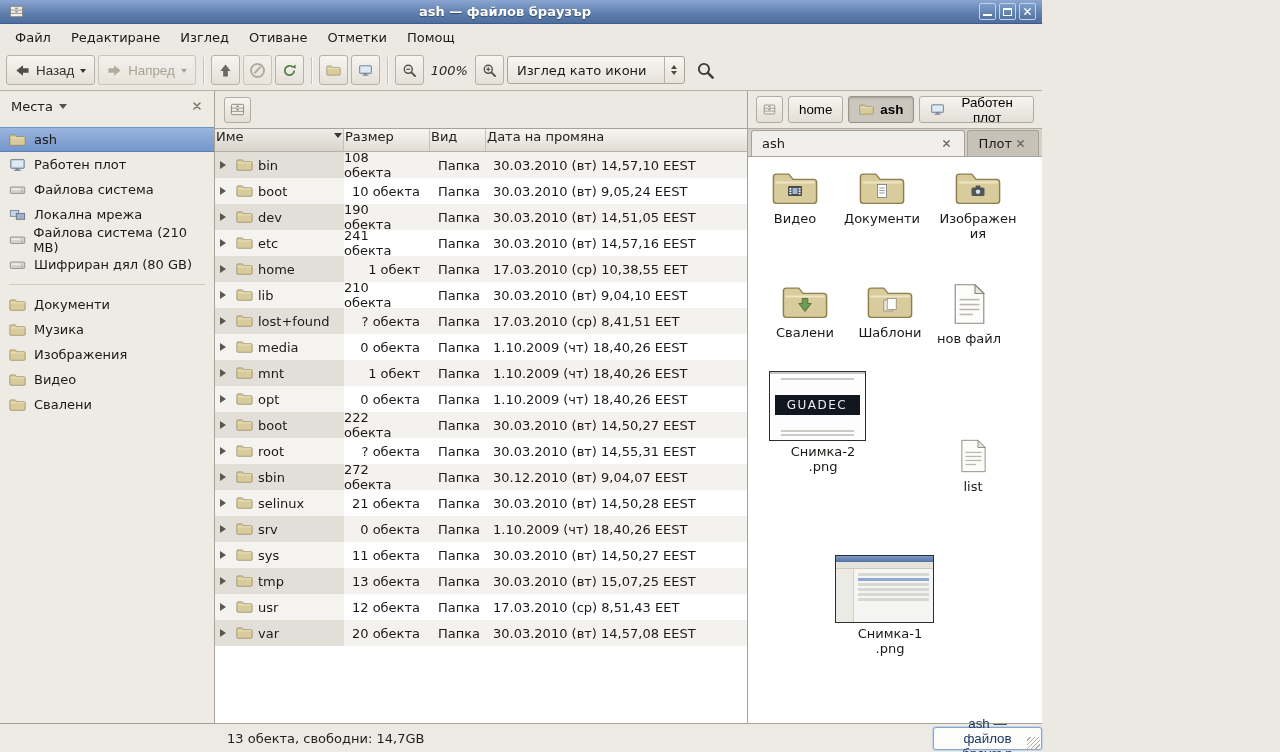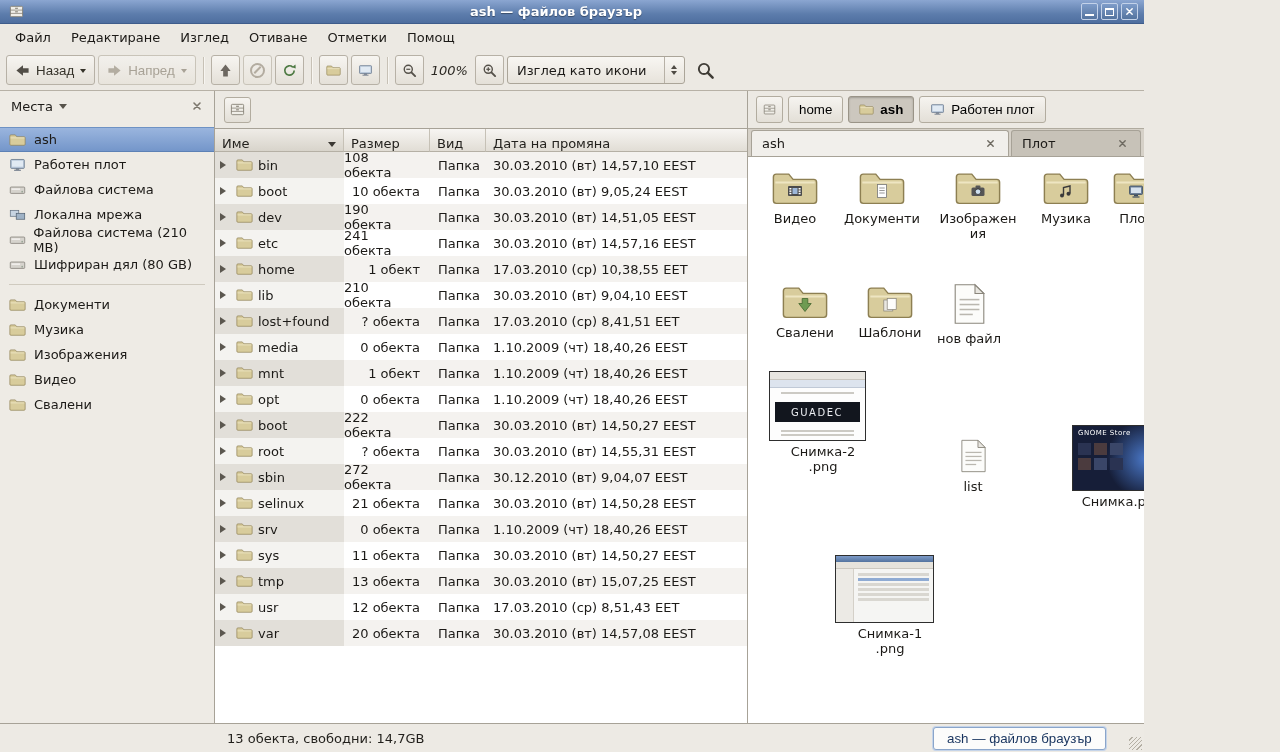--- a/index.html
+++ b/index.html
@@ -1,18 +1,18 @@
 <!DOCTYPE html>
 <html><head>
 <meta charset="utf-8">
 <style>
   *{margin:0;padding:0;box-sizing:border-box;}
   html,body{width:1280px;height:752px;overflow:hidden;}
   body{font-family:"DejaVu Sans","Liberation Sans",sans-serif;font-size:13px;color:#1c1a17;background:#ece9e3;}
-  .screen{position:relative;width:1144px;height:752px;display:flex;flex-direction:column;background:#ece9e3;}
+  .screen{position:relative;width:1042px;height:752px;display:flex;flex-direction:column;background:#ece9e3;}
 
   
   .titlebar{height:24px;background:linear-gradient(#8ba6d1,#5d7dac 60%,#4e6e9f);display:flex;align-items:center;padding:0 4px;border-bottom:1px solid #3e5c8b;}
   .tb-icon{width:17px;height:16px;margin:0 5px;display:flex;align-items:center;}
   .tb-icon svg{width:15px;height:15px;}
   .tb-title{flex:1;text-align:center;color:#fff;font-weight:bold;text-shadow:0 1px 1px rgba(0,0,0,.4);}
   .tb-btns{display:flex;gap:3px;margin-right:2px;}
   .wbtn{width:17px;height:17px;border:1px solid #c3d2e9;border-radius:2px;background:linear-gradient(#7e9cc9,#54749f);display:flex;align-items:center;justify-content:center;cursor:pointer;}
   .glyph-min{width:9px;height:9px;border-bottom:2px solid #fff;}
   .glyph-max{width:9px;height:8px;border:1px solid #fff;border-top-width:2px;}
@@ -55,21 +55,21 @@
   .p-icon svg{width:17px;height:14px;}
   .side-sep{height:1px;background:#cfcabf;margin:7px 9px;}
 
   
   .list-pane{width:533px;background:#ece9e3;display:flex;flex-direction:column;border-right:1px solid #a7a297;}
   .pane-top{height:37px;display:flex;align-items:center;padding:0 9px;}
   .small-btn{width:27px;height:26px;border:1px solid #b2ac9f;border-radius:3px;background:linear-gradient(#f6f4f0,#e3dfd7);display:flex;align-items:center;justify-content:center;cursor:pointer;}
   .small-btn svg{width:15px;height:15px;}
   .list-wrap{flex:1;border-top:1px solid #a7a297;background:#fff;display:flex;flex-direction:column;min-height:0;}
   .list-header{display:flex;height:23px;flex:0 0 auto;}
-  .hcell{display:flex;align-items:flex-end;padding:0 7px;background:linear-gradient(#f7f5f2,#e1ddd5);border-right:1px solid #c6c1b6;border-bottom:1px solid #b5b0a5;cursor:pointer;color:#24221e;}
+  .hcell{display:flex;align-items:flex-start;padding:0 1px;background:linear-gradient(#f7f5f2,#e1ddd5);border-right:1px solid #c6c1b6;border-bottom:1px solid #b5b0a5;cursor:pointer;color:#24221e;}
   .hcell.sorted{background:linear-gradient(#efece7,#d8d4cb);}
   .h-name{width:129px;}
   .h-size{width:86px;}
   .h-type{width:56px;}
   .h-date{flex:1;border-right:none;}
   .sort-arrow{margin-left:auto;width:0;height:0;border:4px solid transparent;border-top:5px solid #3b3833;margin-top:4px;}
   .rows{flex:1;overflow:hidden;}
   .row{display:flex;height:26px;background:#fff;cursor:default;}
   .row.alt{background:#f4f2ef;}
   .cell{display:flex;align-items:center;height:100%;}
@@ -124,21 +124,21 @@
   .slot-11{left:318px;top:268px;width:112px;}
   .slot-12{left:80px;top:398px;width:112px;}
 
   
   .thumb{border:1px solid #2e2e2e;background:#fff;}
   .tb-browser{width:97px;height:70px;display:flex;flex-direction:column;}
   .tbb-menubar{height:8px;background:#e7e5e0;border-bottom:1px solid #c9c6bf;}
   .tbb-nav{height:8px;background:#dde4ee;border-bottom:1px solid #c0c9d6;}
   .tbb-body{flex:1;background:#fdfdfd;padding:2px 5px;}
   .tbb-line{height:2px;background:#cccac4;margin:2px 6px;}
-  .tbb-banner{height:20px;background:#12161e;color:#eceef2;font-size:10px;display:flex;align-items:center;justify-content:center;letter-spacing:1.5px;margin:8px 0;}
+  .tbb-banner{height:20px;background:#12161e;color:#eceef2;font-size:12px;display:flex;align-items:center;justify-content:center;letter-spacing:1.5px;margin:15px 0;}
   .tb-store{width:100px;height:66px;background:#161e38;position:relative;overflow:hidden;}
   .tbs-glow{position:absolute;right:-20px;top:-12px;width:90px;height:90px;background:radial-gradient(circle,#4a78c8 0%,rgba(40,70,140,0) 62%);}
   .tbs-text{position:absolute;left:5px;top:3px;font-size:7px;color:#fff;letter-spacing:.5px;}
   .tbs-grid{position:absolute;left:5px;top:17px;display:grid;grid-template-columns:repeat(3,13px);grid-auto-rows:12px;gap:3px;}
   .tbs-cell{background:#2a3352;}
   .tbs-cell.c2{background:#4b3b3e;}
   .tbs-cell.c3{background:#3a4668;}
   .tb-filemgr{width:99px;height:68px;background:#f5f5f3;display:flex;flex-direction:column;}
   .tbf-title{height:6px;background:linear-gradient(#7d9bc8,#54749f);}
   .tbf-toolbar{height:7px;background:#e6e3dc;border-bottom:1px solid #ccc8c0;}

